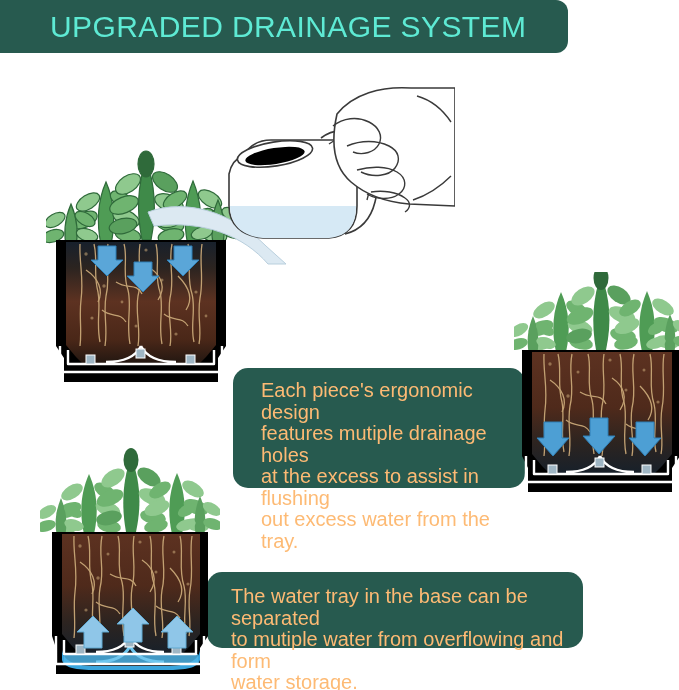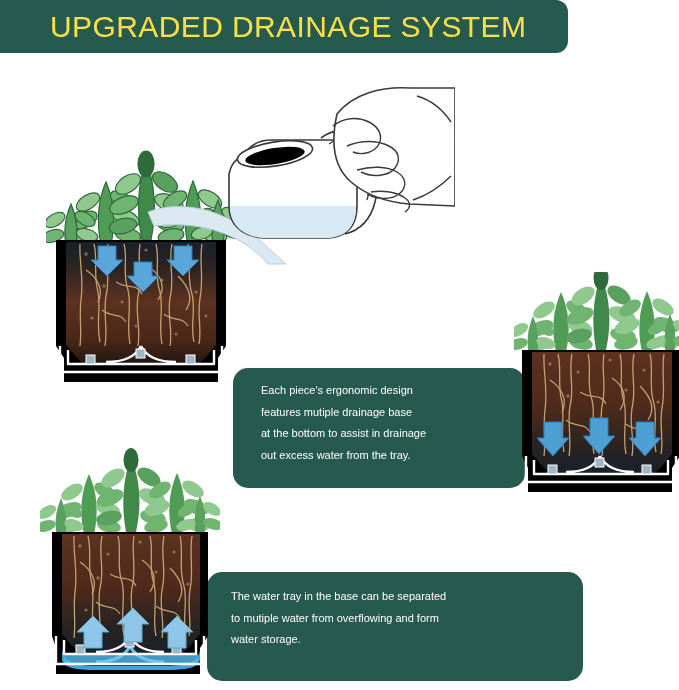--- a/index.html
+++ b/index.html
@@ -30,52 +30,52 @@
     width: 584px;
     height: 53px;
     background: #275a4f;
     border-radius: 0 12px 12px 0;
     display: flex;
     align-items: center;
     box-sizing: border-box;
     padding-left: 66px;
   }
   .header-title {
-    color: #fde047;
+    color: #5eead4;
     font-size: 30px;
     font-weight: 400;
     letter-spacing: 0.4px;
     font-family: "Liberation Sans", sans-serif;
     white-space: nowrap;
   }
 
   
   .callout {
     position: absolute;
     background: #275a4f;
     border-radius: 15px;
     box-sizing: border-box;
-    color: #ffffff;
-    font-size: 11px;
+    color: #fdba74;
+    font-size: 20px;
     line-height: 21.5px;
     font-family: "Liberation Sans", sans-serif;
   }
   .callout-1 {
     left: 233px;
     top: 368px;
     width: 292px;
     height: 120px;
     padding: 12px 14px 0 28px;
     z-index: 4;
   }
   .callout-2 {
     left: 207px;
     top: 572px;
     width: 376px;
-    height: 109px;
+    height: 76px;
     padding: 14px 16px 16px 24px;
     z-index: 4;
   }
   .callout p { margin: 0; }
 
   
   .pot {
     position: absolute;
   }
   .pot svg { display: block; }
@@ -469,22 +469,22 @@
       <g fill="#8fc6e8" stroke="#5fa8d0" stroke-width="1">
         <path d="M41,168 L57,184 L50,184 L50,200 L32,200 L32,184 L25,184 Z" transform="translate(12,0)"></path>
         <path d="M41,160 L57,176 L50,176 L50,194 L32,194 L32,176 L25,176 Z" transform="translate(52,0)"></path>
         <path d="M41,168 L57,184 L50,184 L50,200 L32,200 L32,184 L25,184 Z" transform="translate(96,0)"></path>
       </g>
     </svg>
   </div>
 
   <div class="callout callout-1">
     <p>Each piece's ergonomic design</p>
-    <p>features mutiple drainage base</p>
-    <p>at the bottom to assist in drainage</p>
+    <p>features mutiple drainage holes</p>
+    <p>at the excess to assist in flushing</p>
     <p>out excess water from the tray.</p>
   </div>
 
   <div class="callout callout-2">
     <p>The water tray in the base can be separated</p>
     <p>to mutiple water from overflowing and form</p>
     <p>water storage.</p>
   </div>
 
 </div>

